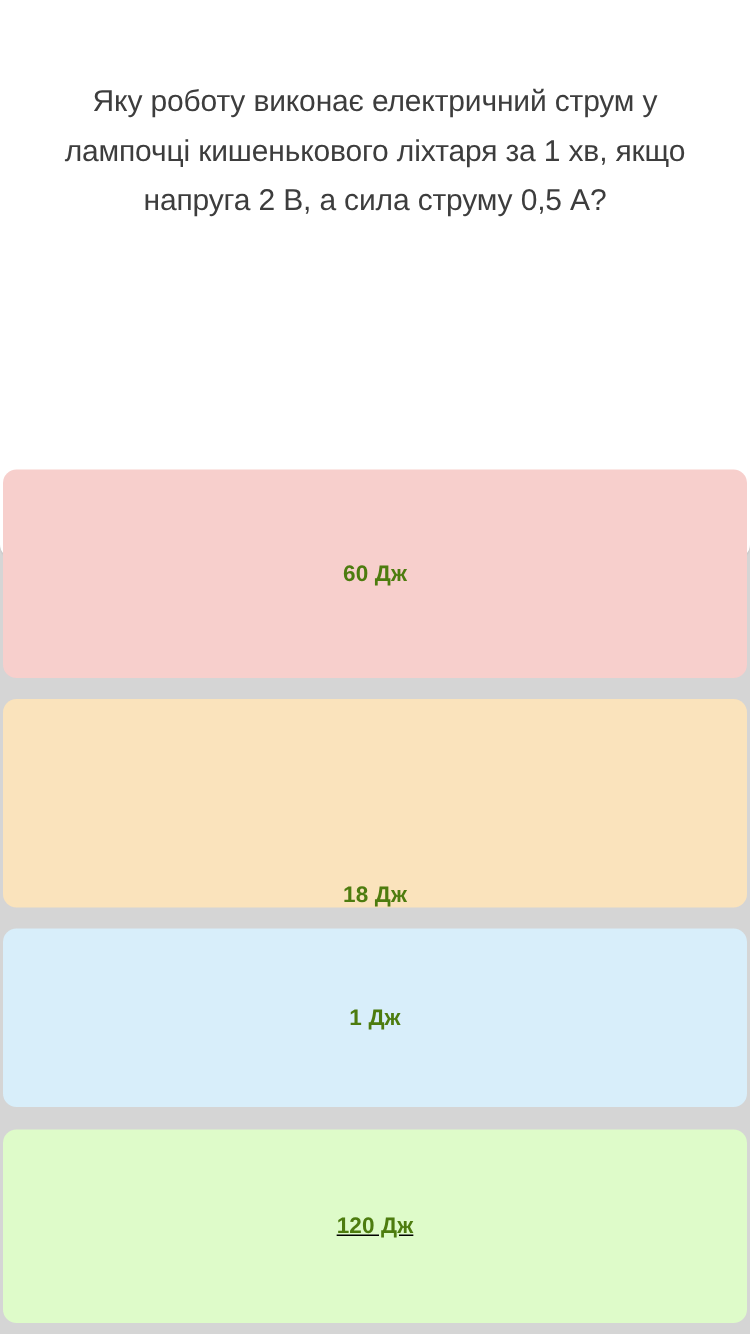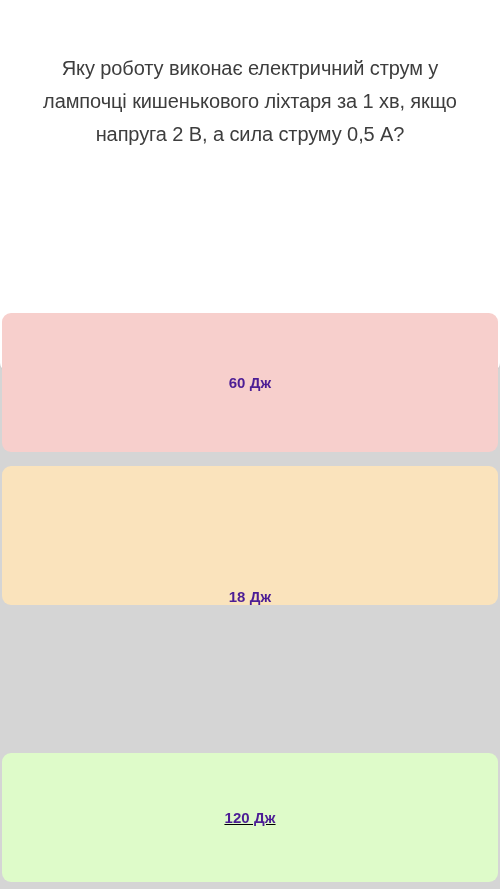--- a/index.html
+++ b/index.html
@@ -62,21 +62,21 @@
     box-sizing: border-box;
     cursor: pointer;
     display: flex;
     align-items: center;
     justify-content: center;
   }
 
   .option-label {
     font-size: 15px;
     font-weight: 600;
-    color: #4c1d95;
+    color: #4d7c0f;
     letter-spacing: 0.1px;
     text-align: center;
   }
 
   #option-0 { top: 313px; height: 139px; }
   #option-1 { top: 466px; height: 139px; }
   #option-2 { top: 619px; height: 119px; }
   #option-3 { top: 753px; height: 129px; }
 </style>
 </head>
@@ -89,18 +89,21 @@
   </div>
 
   <div class="option-card" id="option-0" style="background: rgb(247, 207, 204);">
     <span class="option-label">60 Дж</span>
   </div>
 
   <div class="option-card" id="option-1" style="background: rgb(250, 227, 188); align-items: flex-end;">
     <span class="option-label">18 Дж</span>
   </div>
 
+  <div class="option-card" id="option-2" style="background: rgb(216, 238, 250);">
+    <span class="option-label">1 Дж</span>
+  </div>
 
   <div class="option-card" id="option-3" style="background: rgb(222, 251, 201); text-decoration: underline;">
     <span class="option-label">120 Дж</span>
   </div>
 
 </div>
 
 </body></html>

